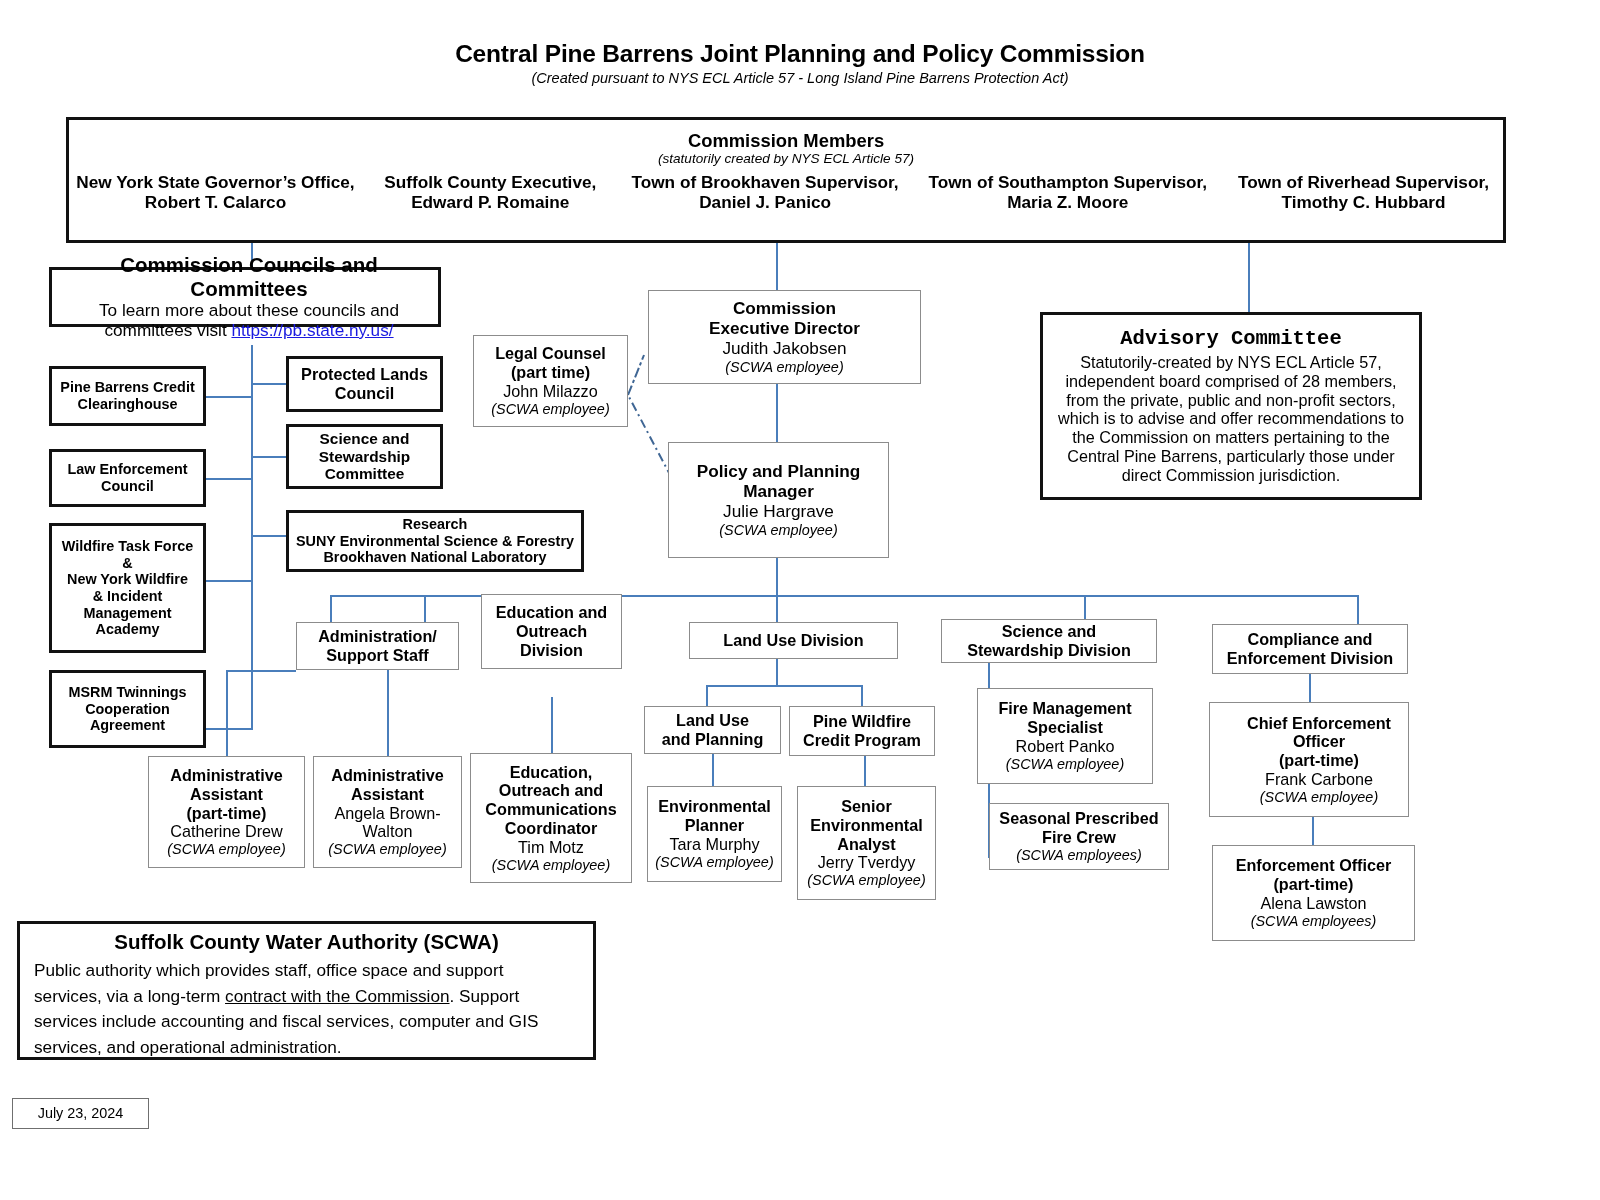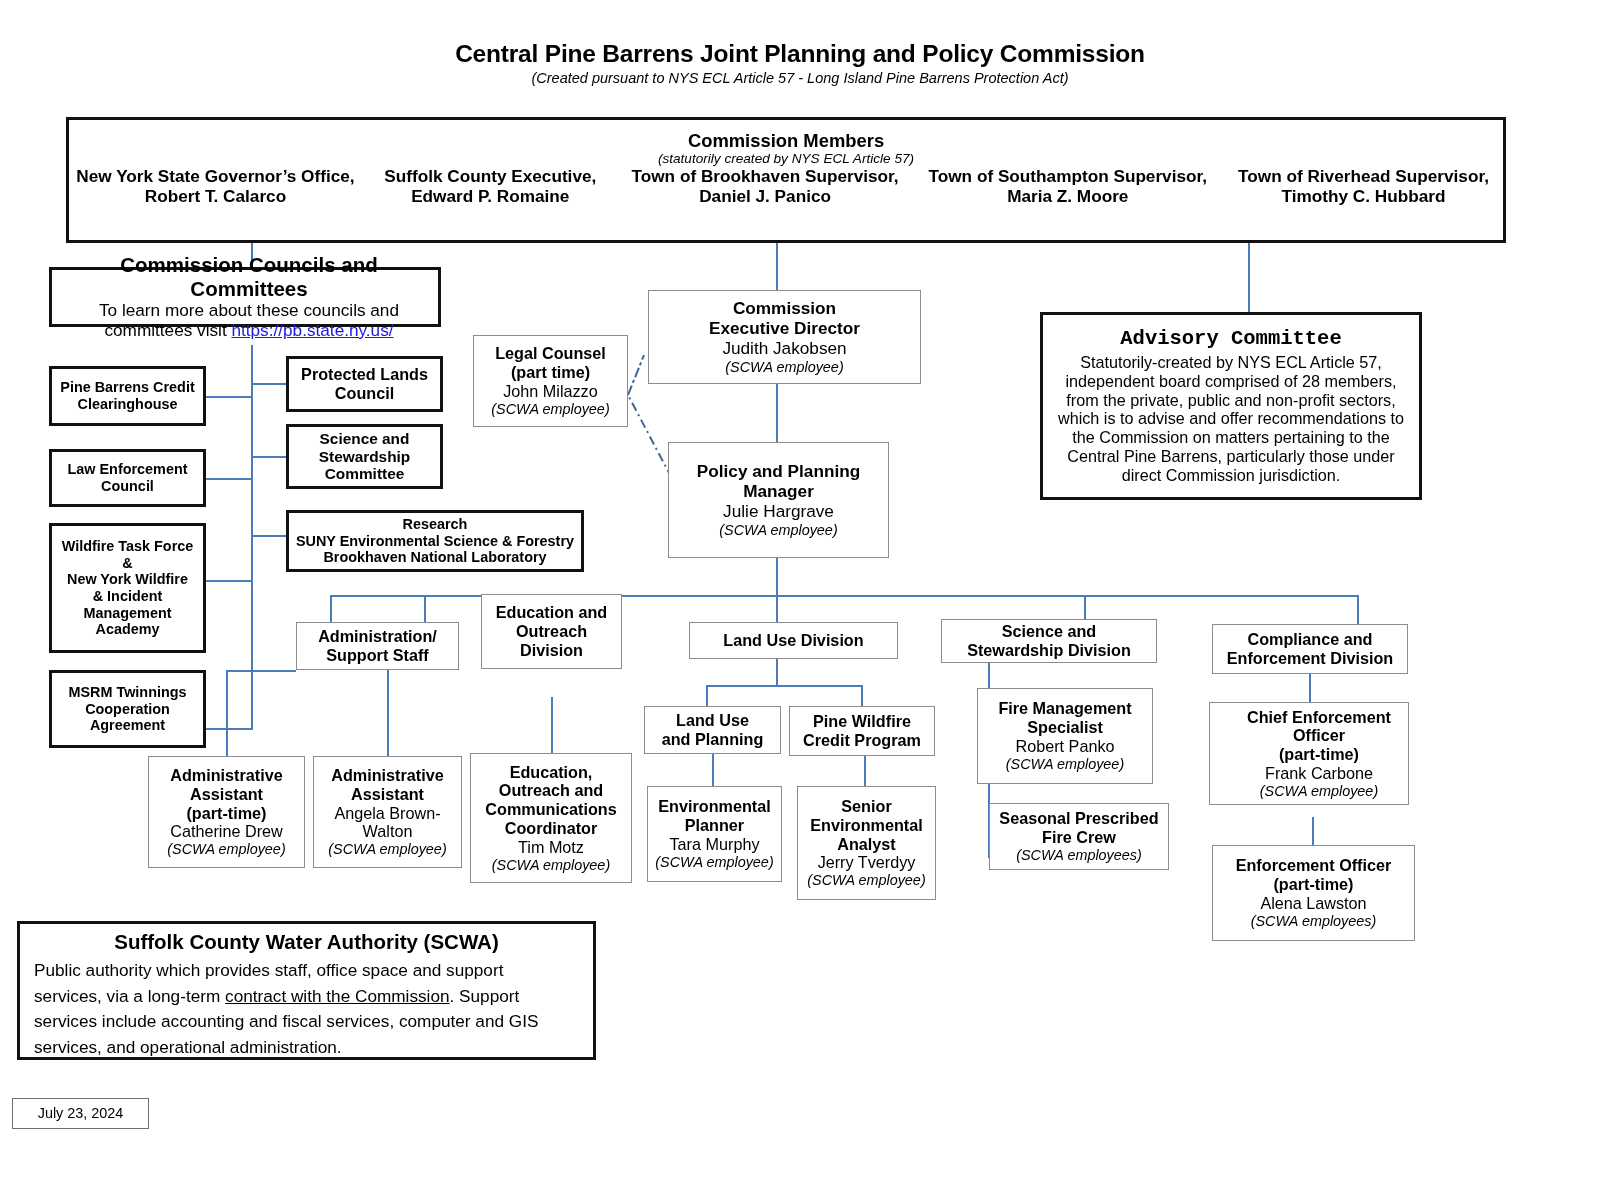--- a/index.html
+++ b/index.html
@@ -92,21 +92,21 @@
   <div class="ln lnv" style="left:988px;top:663px;height:193px;"></div>
   <div class="ln lnh" style="left:988px;top:748px;width:14px;"></div>
   <div class="ln lnh" style="left:988px;top:856px;width:14px;"></div>
 
   <div class="ln lnv" style="left:1309px;top:674px;height:28px;"></div>
   <div class="ln lnv" style="left:1312px;top:817px;height:28px;"></div>
 
   <div class="box thick" style="left:66px;top:117px;width:1440px;height:126px;justify-content:flex-start;padding-top:10px;">
     <div class="hdr f18">Commission Members</div>
     <div class="sub f13">(statutorily created by NYS ECL Article 57)</div>
-    <div style="display:flex;width:100%;">
+    <div style="display:flex;width:100%;margin-top:6px;">
       <div style="flex:1.05;">
         <div class="hdr f17">New York State Governor’s Office,</div>
         <div class="hdr f17">Robert T. Calarco</div>
       </div>
       <div style="flex:0.92;">
         <div class="hdr f17">Suffolk County Executive,</div>
         <div class="hdr f17">Edward P. Romaine</div>
       </div>
       <div style="flex:1.05;">
         <div class="hdr f17">Town of Brookhaven Supervisor,</div>
@@ -286,21 +286,21 @@
     <div class="nm f16">Robert Panko</div>
     <div class="sub f14">(SCWA employee)</div>
   </div>
 
   <div class="box thin" style="left:989px;top:803px;width:180px;height:67px;">
     <div class="hdr f16">Seasonal Prescribed</div>
     <div class="hdr f16">Fire Crew</div>
     <div class="sub f14">(SCWA employees)</div>
   </div>
 
-  <div class="box thin" style="left:1209px;top:702px;width:200px;height:103px;padding-left:20px;">
+  <div class="box thin" style="left:1209px;top:702px;width:200px;height:115px;padding-left:20px;">
     <div class="hdr f16">Chief Enforcement</div>
     <div class="hdr f16">Officer</div>
     <div class="hdr f16">(part-time)</div>
     <div class="nm f16">Frank Carbone</div>
     <div class="sub f14">(SCWA employee)</div>
   </div>
 
   <div class="box thin" style="left:1212px;top:845px;width:203px;height:96px;">
     <div class="hdr f16">Enforcement Officer</div>
     <div class="hdr f16">(part-time)</div>

